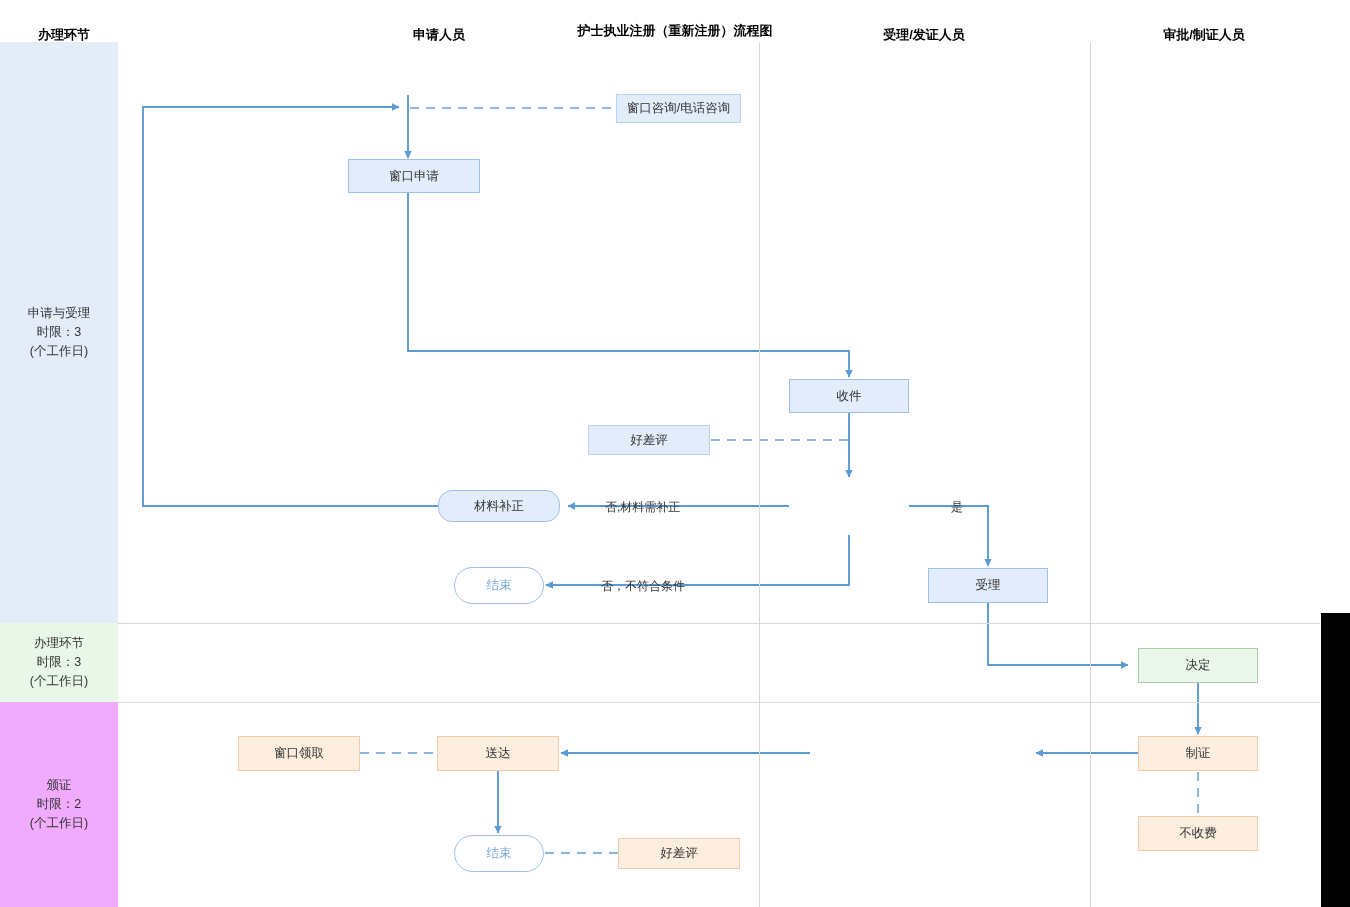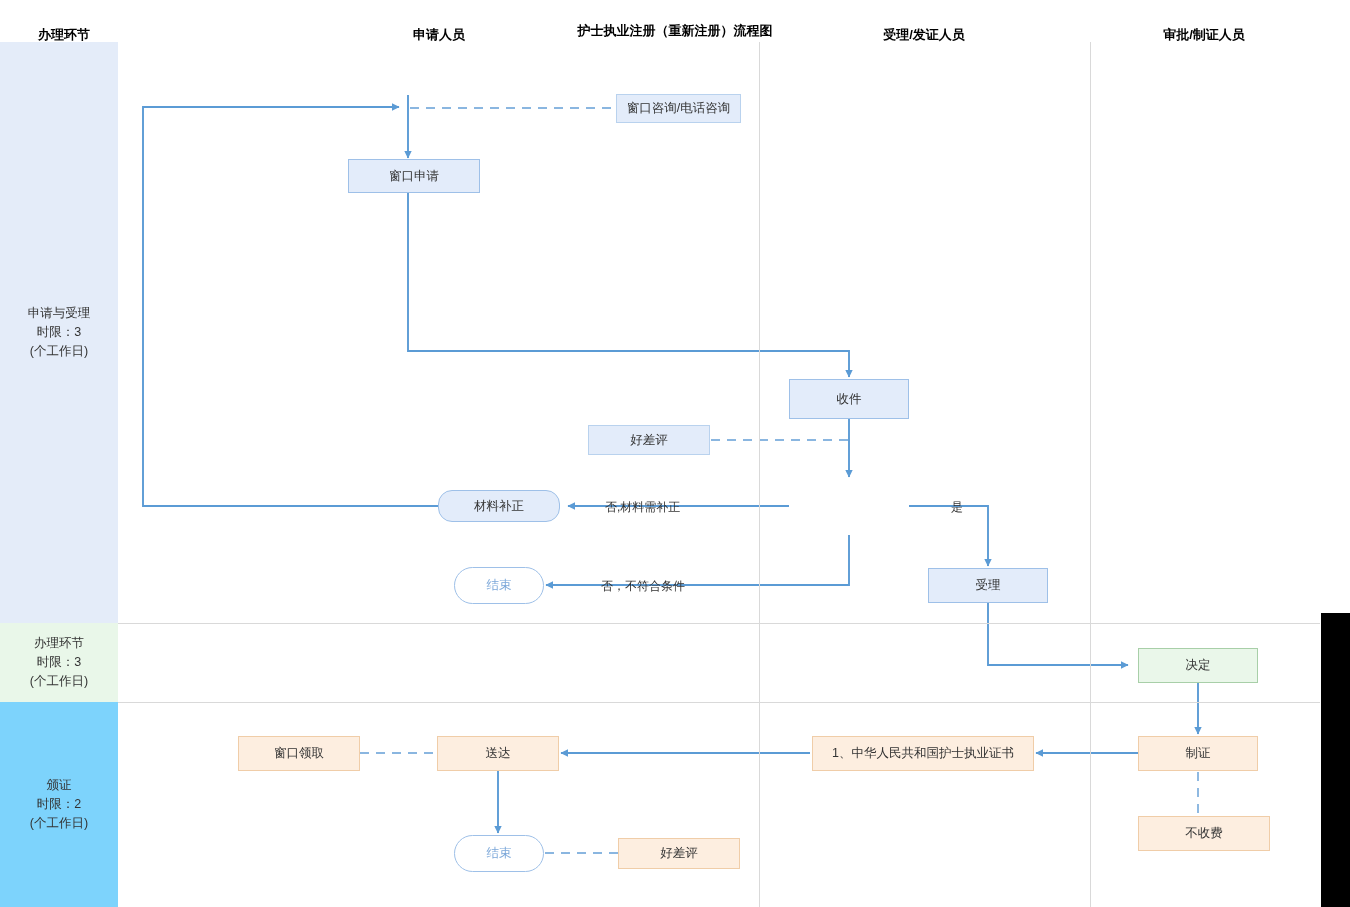--- a/index.html
+++ b/index.html
@@ -15,21 +15,21 @@
     background:#ffffff;
   }
   
   .edge-bar{position:absolute;background:#000;}
   
   .band{position:absolute;left:0;width:118px;
         display:flex;align-items:center;justify-content:center;
         text-align:center;line-height:1.5;font-size:12.5px;color:#333;}
   .band-apply{background:#e4ecf9;}
   .band-review{background:#e9f7e9;}
-  .band-issue{background:#7dd3fc;justify-content:center;}
+  .band-issue{background:#f0abfc;justify-content:center;}
   
   .vline{position:absolute;width:1px;background:#d9d9d9;}
   .hline{position:absolute;height:1px;background:#d9d9d9;}
   
   .col-head{position:absolute;font-weight:bold;font-size:13px;color:#000;
             text-align:center;transform:translateX(-50%);white-space:nowrap;}
   .title{position:absolute;font-weight:bold;font-size:13px;color:#000;
          text-align:center;transform:translateX(-50%);white-space:nowrap;margin-top:16px;}
   
   .node{position:absolute;box-sizing:border-box;display:flex;
@@ -134,38 +134,37 @@
   <div class="col-head" style="left:64px;top:26px;">办理环节</div>
   <div class="col-head" style="left:439px;top:26px;">申请人员</div>
   <div class="col-head" style="left:924px;top:26px;">受理/发证人员</div>
   <div class="col-head" style="left:1204px;top:26px;">审批/制证人员</div>
 
 
   <div class="node n-note" style="left:616px;top:94px;width:125px;height:29px;">窗口咨询/电话咨询</div>
 
   <div class="node n-proc" style="left:348px;top:159px;width:132px;height:34px;">窗口申请</div>
 
-  <div class="node n-proc" style="left:789px;top:379px;width:120px;height:40px;">收件</div>
+  <div class="node n-proc" style="left:789px;top:379px;width:120px;height:34px;">收件</div>
 
   <div class="node n-note" style="left:588px;top:425px;width:122px;height:30px;">好差评</div>
 
 
   <div class="node n-proc" style="left:438px;top:490px;width:122px;height:32px;border-radius:14px;">材料补正</div>
 
   <div class="node n-term" style="left:454px;top:567px;width:90px;height:37px;">结束</div>
 
   <div class="node n-proc" style="left:928px;top:568px;width:120px;height:35px;">受理</div>
 
   <div class="node n-green" style="left:1138px;top:648px;width:120px;height:35px;">决定</div>
 
   <div class="node n-orange" style="left:1138px;top:736px;width:120px;height:35px;">制证</div>
 
-  <div class="node n-orange" style="left:1138px;top:816px;width:132px;height:35px;">不收费</div>
+  <div class="node n-orange" style="left:1138px;top:816px;width:120px;height:35px;">不收费</div>
 
-  <div class="node n-orange" style="left:812px;top:736px;width:222px;height:35px;">1、中华人民共和国护士执业证书</div>
 
   <div class="node n-orange" style="left:422px;top:736px;width:122px;height:35px;margin-left:15px;">送达</div>
 
   <div class="node n-orange" style="left:238px;top:736px;width:122px;height:35px;">窗口领取</div>
 
   <div class="node n-orange-term" style="left:454px;top:835px;width:90px;height:37px;">结束</div>
 
   <div class="node n-orange" style="left:618px;top:838px;width:122px;height:31px;">好差评</div>
 
   <div class="elabel" style="left:605px;top:499px;">否,材料需补正</div>

